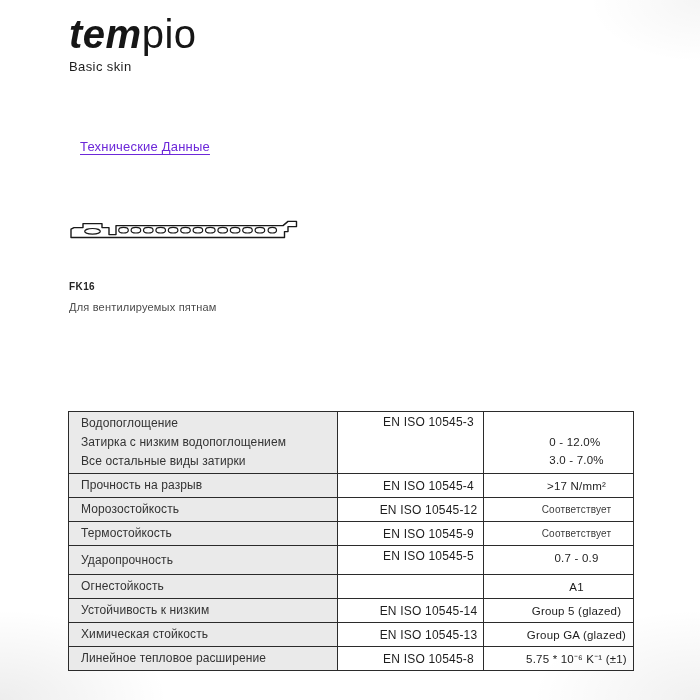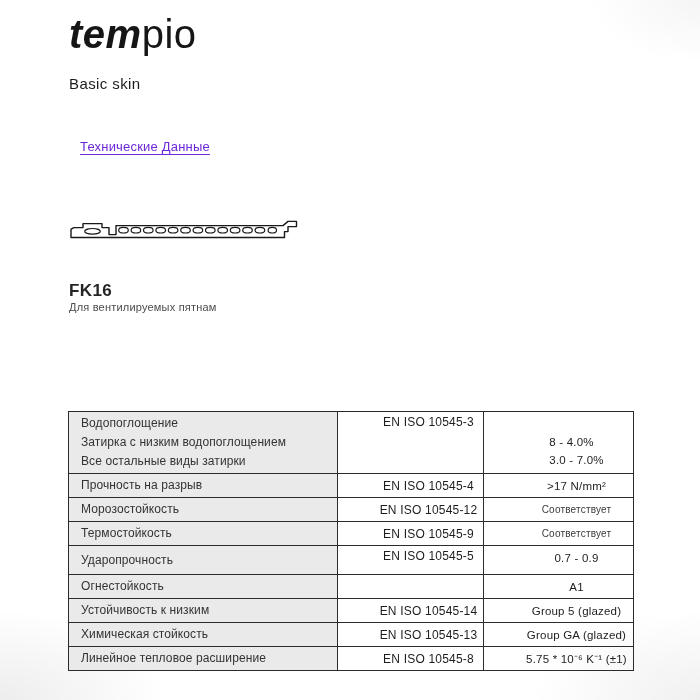--- a/index.html
+++ b/index.html
@@ -17,31 +17,31 @@
     position:absolute;inset:0;pointer-events:none;
     background:
       radial-gradient(240px 130px at 0% 100%, rgba(0,0,0,0.07), transparent 70%),
       radial-gradient(240px 130px at 100% 100%, rgba(0,0,0,0.06), transparent 70%),
       radial-gradient(160px 90px at 100% 0%, rgba(0,0,0,0.04), transparent 70%);
   }
 
   .logo{position:absolute;left:69px;top:14px;font-size:40px;line-height:1;color:#161616;letter-spacing:0.5px;}
   .logo .b{font-weight:800;font-style:italic;}
   .logo .l{font-weight:300;}
-  .subtitle{position:absolute;left:69px;top:59px;font-size:15px;letter-spacing:0.4px;color:#1c1c1c;margin-top:16px;}
+  .subtitle{position:absolute;left:69px;top:59px;font-size:13px;letter-spacing:0.4px;color:#1c1c1c;}
 
   .section-heading{
     position:absolute;left:80px;top:139px;
     font-size:13px;font-weight:500;letter-spacing:0.2px;color:#6d28d9;
     text-decoration:underline;text-underline-offset:3px;
   }
 
   .panel-drawing{position:absolute;left:69px;top:214px;}
 
-  .product-code{position:absolute;left:69px;top:281px;font-size:17px;font-weight:600;letter-spacing:0.4px;color:#252525;}
+  .product-code{position:absolute;left:69px;top:281px;font-size:10px;font-weight:600;letter-spacing:0.4px;color:#252525;}
   .product-desc{position:absolute;left:69px;top:301px;font-size:11px;letter-spacing:0.2px;color:var(--secondary-text);}
 
   .spec-table{
     position:absolute;left:68px;top:411px;width:565px;
     border-collapse:collapse;table-layout:fixed;
   }
   .spec-table td{border:1px solid var(--table-border);vertical-align:middle;overflow:hidden;padding-left:36px;}
   .spec-table tr{height:20px;}
   .spec-table tr:first-child{height:57px;}
   .spec-table tr:nth-child(5){height:29px;}
@@ -101,21 +101,21 @@
     <col style="width:150px">
   </colgroup>
   <tbody id="spec-table-body">
       <tr>
         <td class="c-prop">
           <div class="line">Водопоглощение</div>
           <div class="line">Затирка с низким водопоглощением</div>
           <div class="line">Все остальные виды затирки</div>
         </td>
         <td class="c-std"><span>EN ISO 10545-3</span></td>
-        <td class="c-val"><div class="lines"><div class="line">&nbsp;</div><div class="line">8 - 4.0%</div><div class="line">3.0 - 7.0%</div></div></td>
+        <td class="c-val"><div class="lines"><div class="line">&nbsp;</div><div class="line">0 - 12.0%</div><div class="line">3.0 - 7.0%</div></div></td>
       </tr>
       <tr>
         <td class="c-prop">
           <div class="line">Прочность на разрыв</div>
         </td>
         <td class="c-std"><span>EN ISO 10545-4</span></td>
         <td class="c-val"><div class="lines"><div class="line">&gt;17 N/mm²</div></div></td>
       </tr>
       <tr>
         <td class="c-prop">

